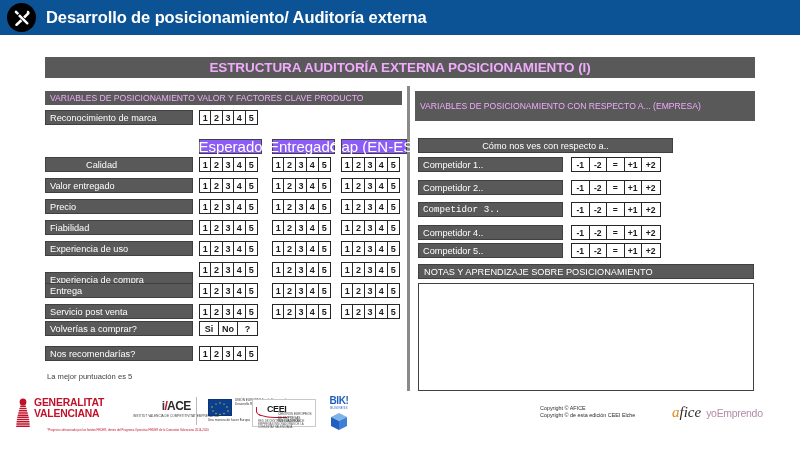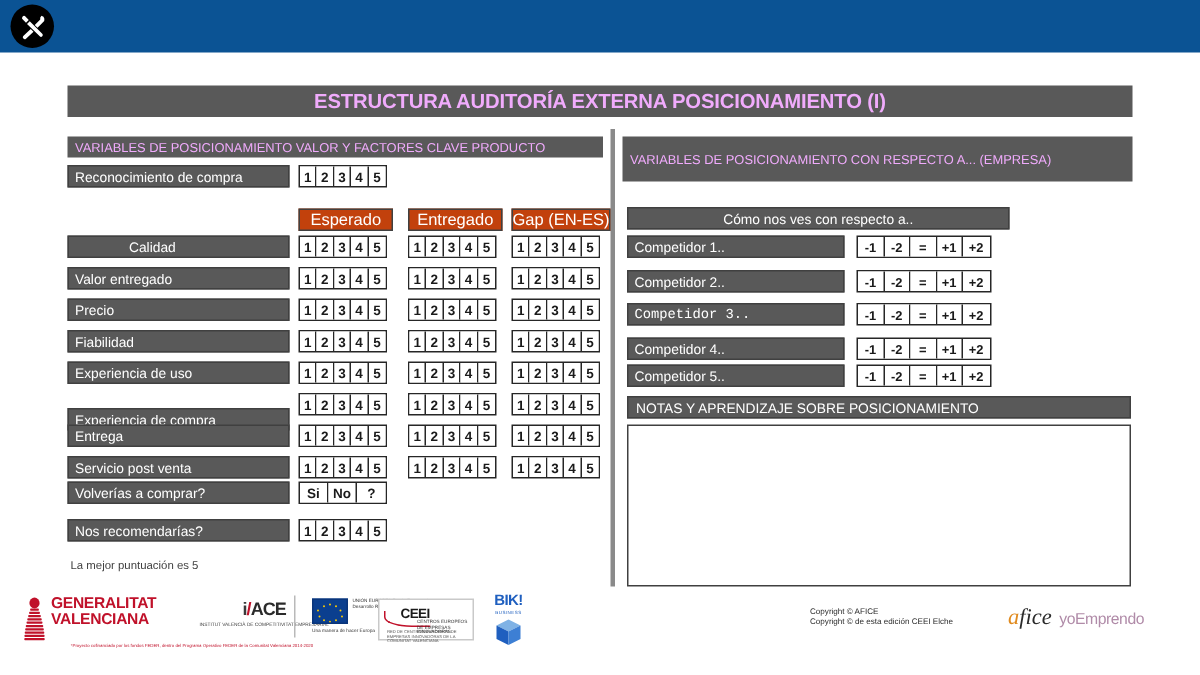--- a/index.html
+++ b/index.html
@@ -76,23 +76,23 @@
     background:#ffffff;
   }
   .scale .cell:last-child{border-right:none;}
   
   .scale.wide .cell{width:17.5px;font-size:8.6px;}
   
   .scale.yn .cell{width:19px;font-size:9px;}
   
   .colhead{
     position:absolute;height:15px;
-    background:#c2410c;color:#ffffff;
+    background:#8b5cf6;color:#ffffff;
     display:flex;align-items:center;justify-content:center;
-    font-size:11px;box-sizing:border-box;
+    font-size:15px;box-sizing:border-box;
     border:1px solid #404040;
     white-space:nowrap;
   }
   
   #right-head{
     position:absolute;left:418px;top:138px;width:255px;height:15px;
     background:#595959;color:#ffffff;
     display:flex;align-items:center;justify-content:center;
     font-size:9.2px;border:1px solid #404040;box-sizing:border-box;
   }
@@ -168,30 +168,31 @@
   <div id="topbar-logo">
     <svg width="20" height="20" viewBox="0 0 24 24" aria-hidden="true">
       <g fill="#ffffff">
         <path d="M5.5 3.2 L8.6 6.3 L6.4 8.5 L3.3 5.4 Q3.0 4.1 3.9 3.3 Q4.7 2.7 5.5 3.2 Z"></path>
         <path d="M7.2 9.6 L9.4 7.4 L19.4 17.4 Q20.4 18.4 19.4 19.4 Q18.4 20.4 17.4 19.4 Z"></path>
         <path d="M18.8 3.0 Q20.8 3.4 21.1 5.3 Q21.4 7.2 20.0 8.1 L15.6 12.5 L13.4 10.3 L17.8 5.9 Q17.3 4.2 18.8 3.0 Z"></path>
         <path d="M10.2 13.6 L12.4 15.8 L6.4 21.3 Q5.3 22.2 4.3 21.2 Q3.3 20.2 4.2 19.1 Z"></path>
       </g>
     </svg>
   </div>
+  <div id="topbar-title">Desarrollo de posicionamiento/ Auditoría externa</div>
 </div>
 
 <div id="main-title" class="bar">ESTRUCTURA AUDITORÍA EXTERNA POSICIONAMIENTO (I)</div>
 <div id="subtitle-left" class="bar">VARIABLES DE POSICIONAMIENTO VALOR Y FACTORES CLAVE PRODUCTO</div>
 <div id="subtitle-right" class="bar">VARIABLES DE POSICIONAMIENTO CON RESPECTO A... (EMPRESA)</div>
 <div id="divider"></div>
 
 <div id="left-panel">
 
-  <div class="rowlabel" style="top:110px">Reconocimiento de compra</div>
+  <div class="rowlabel" style="top:110px">Reconocimiento de marca</div>
   <div class="scale" style="left:199px;top:110px">
     <div class="cell">1</div>
     <div class="cell">2</div>
     <div class="cell">3</div>
     <div class="cell">4</div>
     <div class="cell">5</div>
   </div>
 
   <div class="colhead" style="left:199px;top:139px;width:63px">Esperado</div>
   <div class="colhead" style="left:272px;top:139px;width:63px">Entregado</div>

